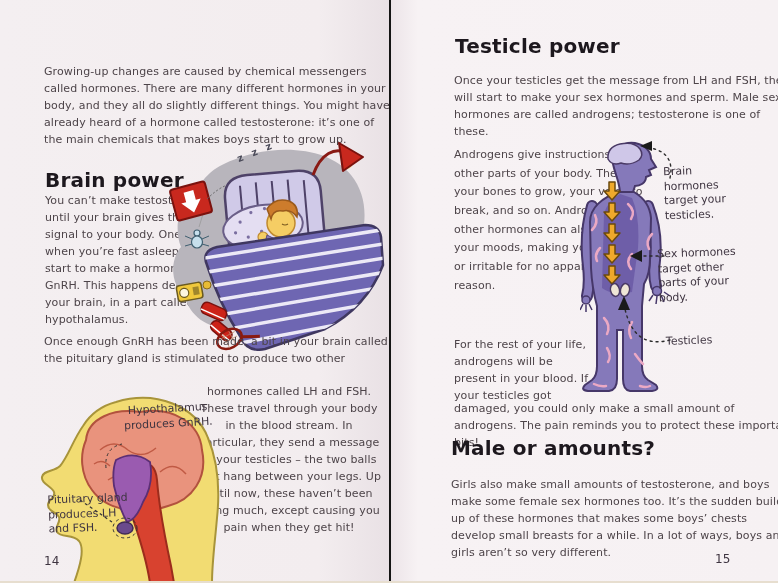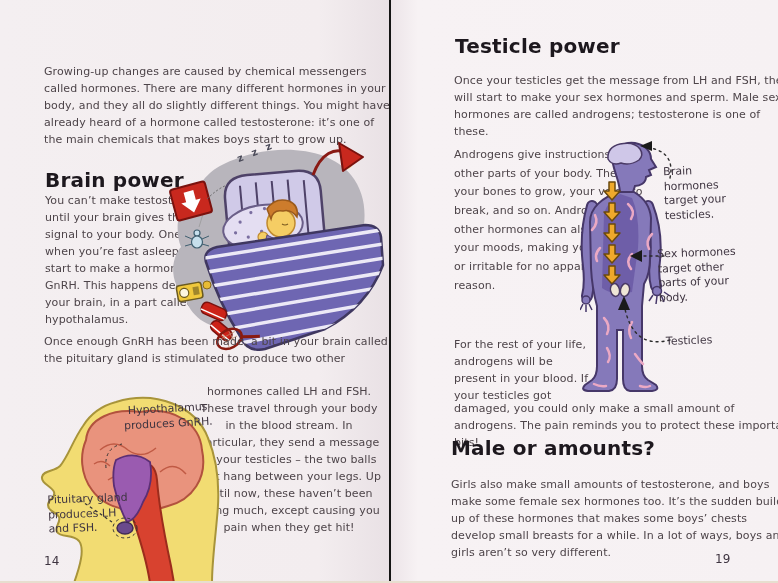--- a/index.html
+++ b/index.html
@@ -167,21 +167,21 @@
     <div class="abs body-text tall" style="left:63px; top:146px; width:192px;">Androgens give instructions to other parts of your body. They tell your bones to grow, your voice to break, and so on. Androgens and other hormones can also affect your moods, making you feel low or irritable for no apparent reason.</div>
 
     <div class="abs body-text" style="left:63px; top:336px; width:138px;">For the rest of your life, androgens will be present in your blood. If your testicles got</div>
 
     <div class="abs body-text" style="left:63px; top:400px; width:340px;">damaged, you could only make a small amount of androgens. The pain reminds you to protect these important bits!</div>
 
     <div class="abs h2" style="left:60px; top:436px;">Male or amounts?</div>
 
     <div class="abs body-text" style="left:60px; top:476px; width:340px;">Girls also make small amounts of testosterone, and boys make some female sex hormones too. It’s the sudden build-up of these hormones that makes some boys’ chests develop small breasts for a while. In a lot of ways, boys and girls aren’t so very different.</div>
 
-    <div class="abs pagenum" style="left:324px; top:552px;">19</div>
+    <div class="abs pagenum" style="left:324px; top:552px;">15</div>
 
     <div class="abs" style="left:189px; top:0px; width:200px; height:266px; top:138px;">
       <svg width="200" height="266" viewBox="0 0 200 266">
 
         <path d="M12,68 Q4,96 8,128 Q10,146 7,158" stroke="#463769" stroke-width="12" fill="none" stroke-linecap="round"></path>
         <path d="M12,68 Q4,96 8,128 Q10,146 7,158" stroke="#8579ba" stroke-width="8" fill="none" stroke-linecap="round"></path>
         <path d="M68,68 Q78,94 75,122 Q73,138 76,148" stroke="#463769" stroke-width="12" fill="none" stroke-linecap="round"></path>
         <path d="M68,68 Q78,94 75,122 Q73,138 76,148" stroke="#8579ba" stroke-width="8" fill="none" stroke-linecap="round"></path>
 
         <path d="M33,26 C30,12 44,3 55,5 C65,7 71,13 71,21 L76,29 L69,32 L71,37 L66,39

